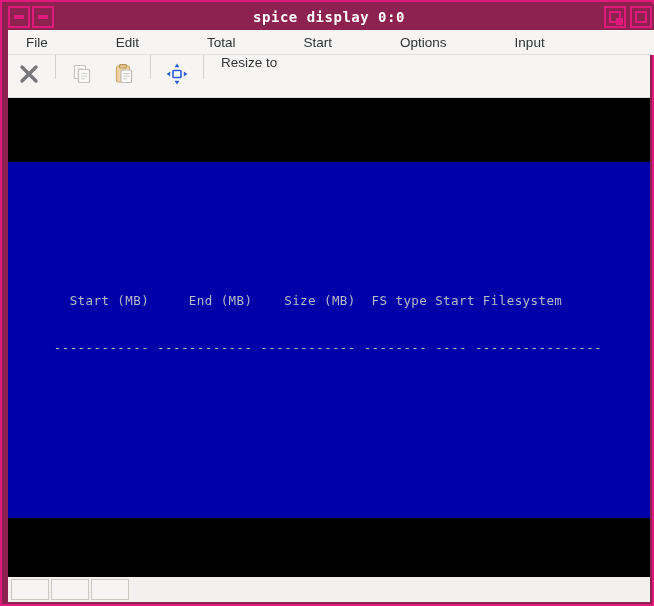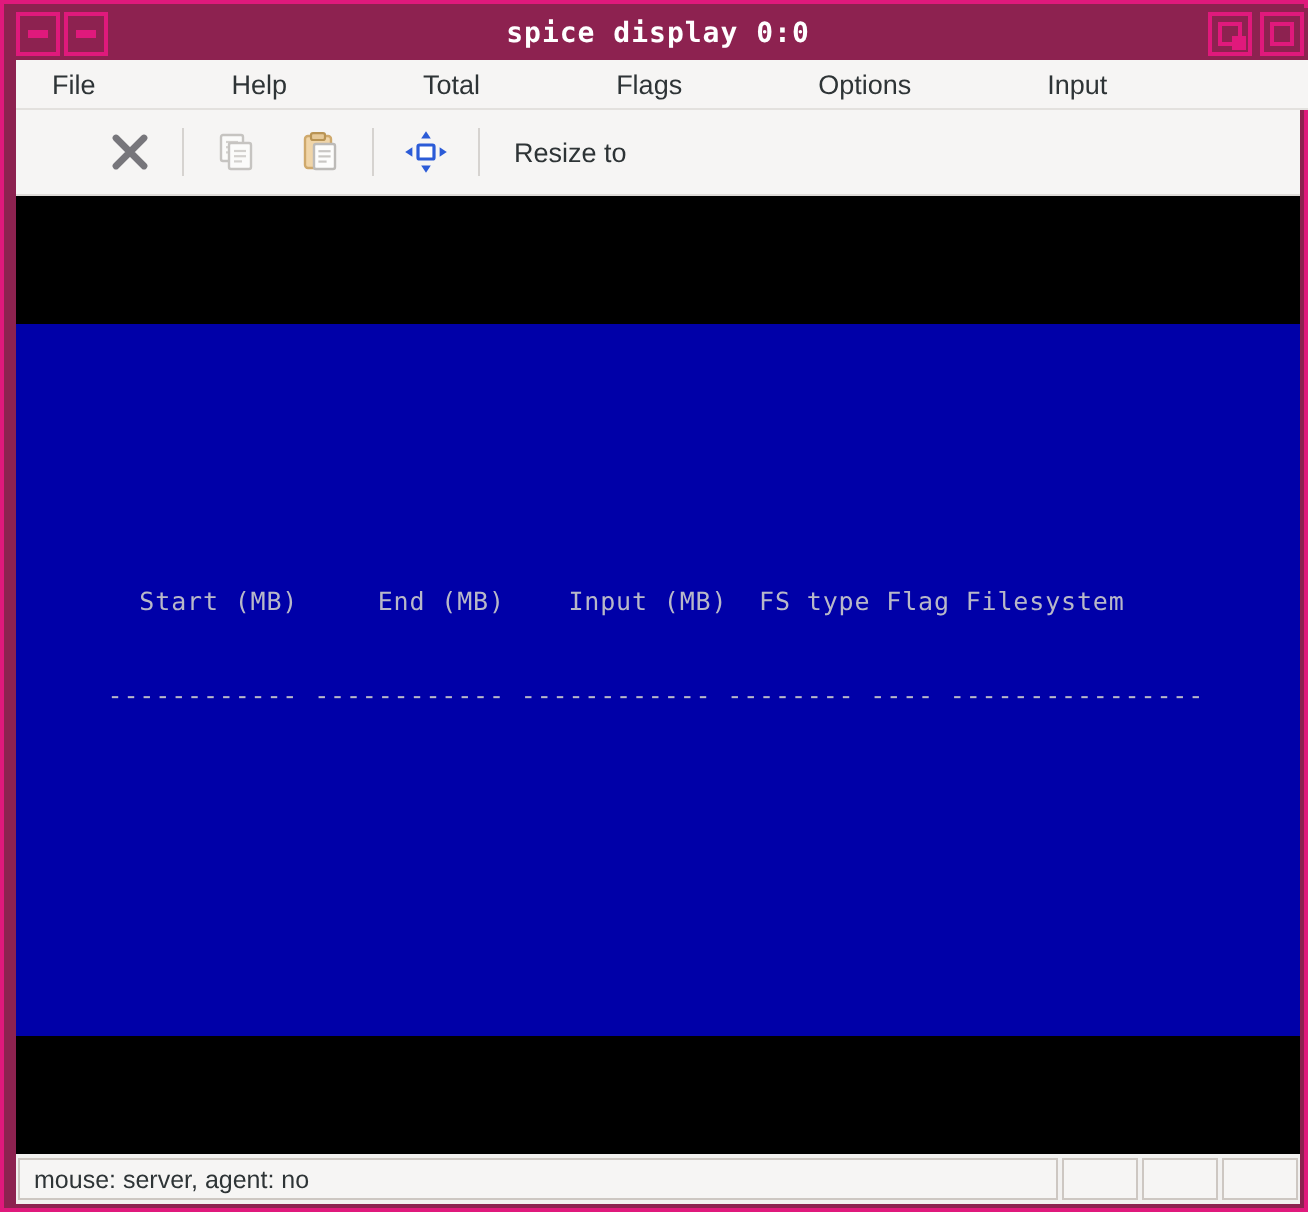--- a/index.html
+++ b/index.html
@@ -128,23 +128,21 @@
 
   
   .toolbar {
     position: absolute;
     left: 0; top: 25px;
     width: 642px;
     height: 43px;
     background: #f6f5f4;
     box-sizing: border-box;
     display: flex;
-    align-items: center;
     border-bottom: 1px solid #dedbd8;
-    padding-left: 36px;
   }
   .tool-btn {
     width: 42px;
     height: 38px;
     display: flex;
     align-items: center;
     justify-content: center;
     cursor: default;
     flex: 0 0 auto;
   }
@@ -251,23 +249,23 @@
       </div>
       <div class="tb-btn" id="btn-right-2">
         <div class="glyph-max"></div>
       </div>
     </div>
 
     <div class="client">
 
       <div class="menubar">
         <div class="menu-item">File</div>
-        <div class="menu-item">Help</div>
+        <div class="menu-item">Edit</div>
         <div class="menu-item">Total</div>
-        <div class="menu-item">Flags</div>
+        <div class="menu-item">Start</div>
         <div class="menu-item">Options</div>
         <div class="menu-item">Input</div>
       </div>
 
       <div class="toolbar">
 
         <div class="tool-btn">
           <svg width="22" height="22" viewBox="0 0 22 22">
             <path d="M4 4 L18 18 M18 4 L4 18" stroke="#77767b" stroke-width="3.4" stroke-linecap="round" fill="none"></path>
           </svg>
@@ -314,35 +312,34 @@
         <div class="tool-sep"></div>
 
         <div class="tool-label">Resize to</div>
       </div>
 
       <div class="display">
         <div class="vga">
           <div class="vga-text">
             <div class="vga-blank"></div>
             <div class="vga-blank"></div>
-            <div class="vga-line">      Start (MB)     End (MB)    Input (MB)  FS type Flag Filesystem</div>
+            <div class="vga-line">      Start (MB)     End (MB)    Size (MB)  FS type Start Filesystem</div>
             <div class="vga-line">    ------------ ------------ ------------ -------- ---- ----------------</div>
             
             
             
             
             
             
             
           </div>
         </div>
       </div>
 
       <div class="statusbar">
-        <div class="status-main">mouse: server, agent:  no</div>
         <div class="status-cell"></div>
         <div class="status-cell"></div>
         <div class="status-cell"></div>
       </div>
 
     </div>
   </div>
 </div>
 
 </body></html>

